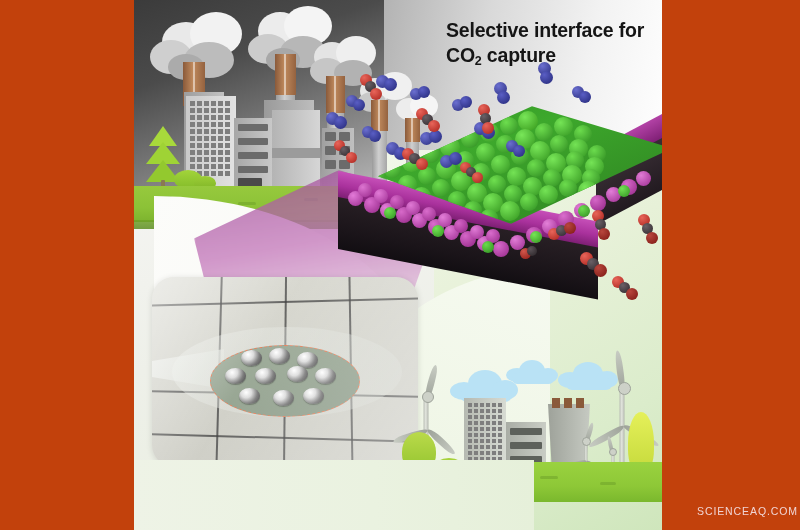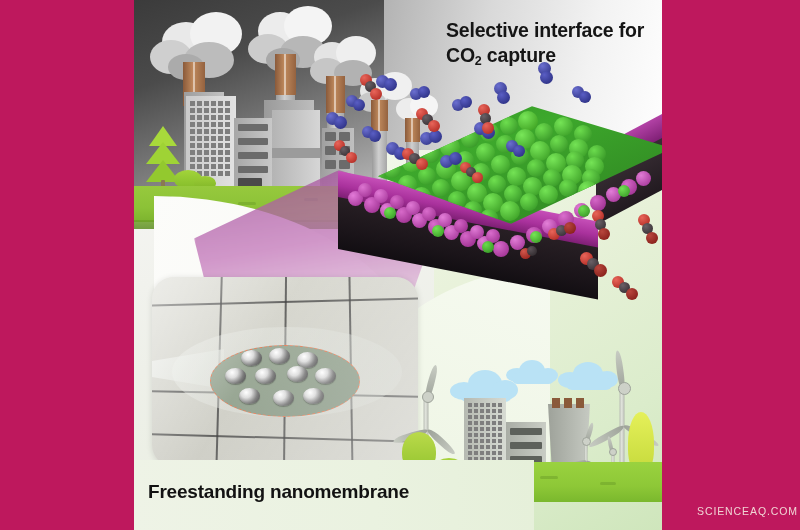--- a/index.html
+++ b/index.html
@@ -1,17 +1,17 @@
 <!DOCTYPE html>
 <html><head>
 <meta charset="utf-8">
 <style>
   html,body{margin:0;padding:0;background:#ffffff;}
   body{width:800px;height:530px;overflow:hidden;font-family:"Liberation Sans",sans-serif;}
-  #stage{position:relative;width:800px;height:530px;background:#be185d;}
+  #stage{position:relative;width:800px;height:530px;background:#c2410c;}
 
   
   #figure{position:absolute;left:134px;top:0;width:528px;height:530px;overflow:hidden;background:#eef3e6;}
 
   
   .bg{position:absolute;}
   #bg-industrial{left:0;top:0;width:300px;height:250px;
     background:linear-gradient(160deg,#3b3b3b 0%,#4b4b4b 25%,#8e8e8e 60%,#c9c9c9 85%,#e6e6e6 100%);}
   #bg-topright{left:250px;top:0;width:278px;height:180px;
     background:linear-gradient(100deg,#b3b3b3 0%,#d9d9d9 35%,#f2f2f2 70%,#ffffff 100%);}
@@ -735,17 +735,16 @@
       </div>
     </div>
 
     <div class="bg" id="bg-caption"></div>
 
     <div id="title">
       <span>Selective interface for</span><br>
       <span>CO</span><sub>2</sub><span> capture</span>
     </div>
 
-    <div id="caption">Freestanding nanomembrane</div>
   </div>
 
   <div id="watermark">SCIENCEAQ.COM</div>
 </div>
 
 </body></html>

